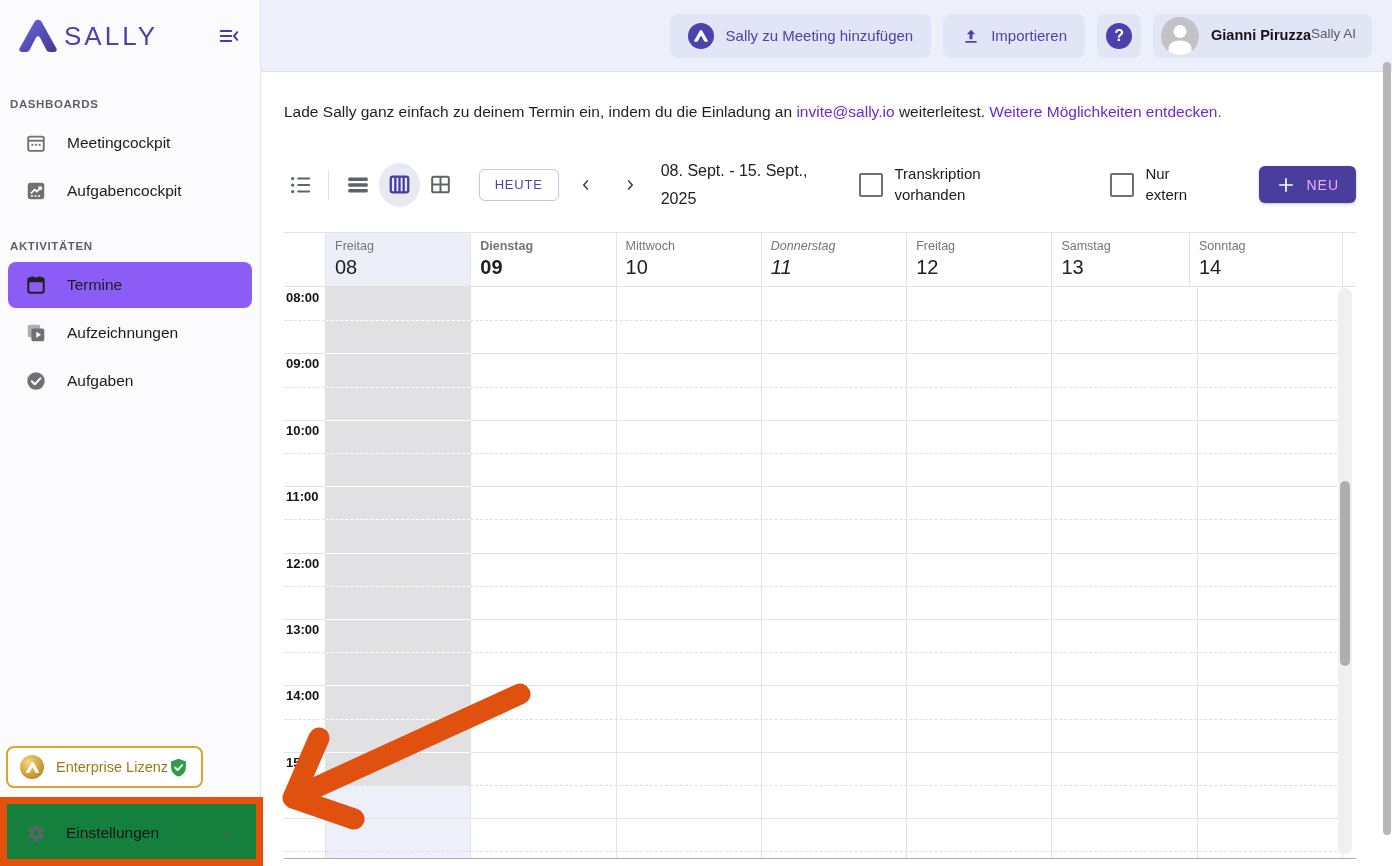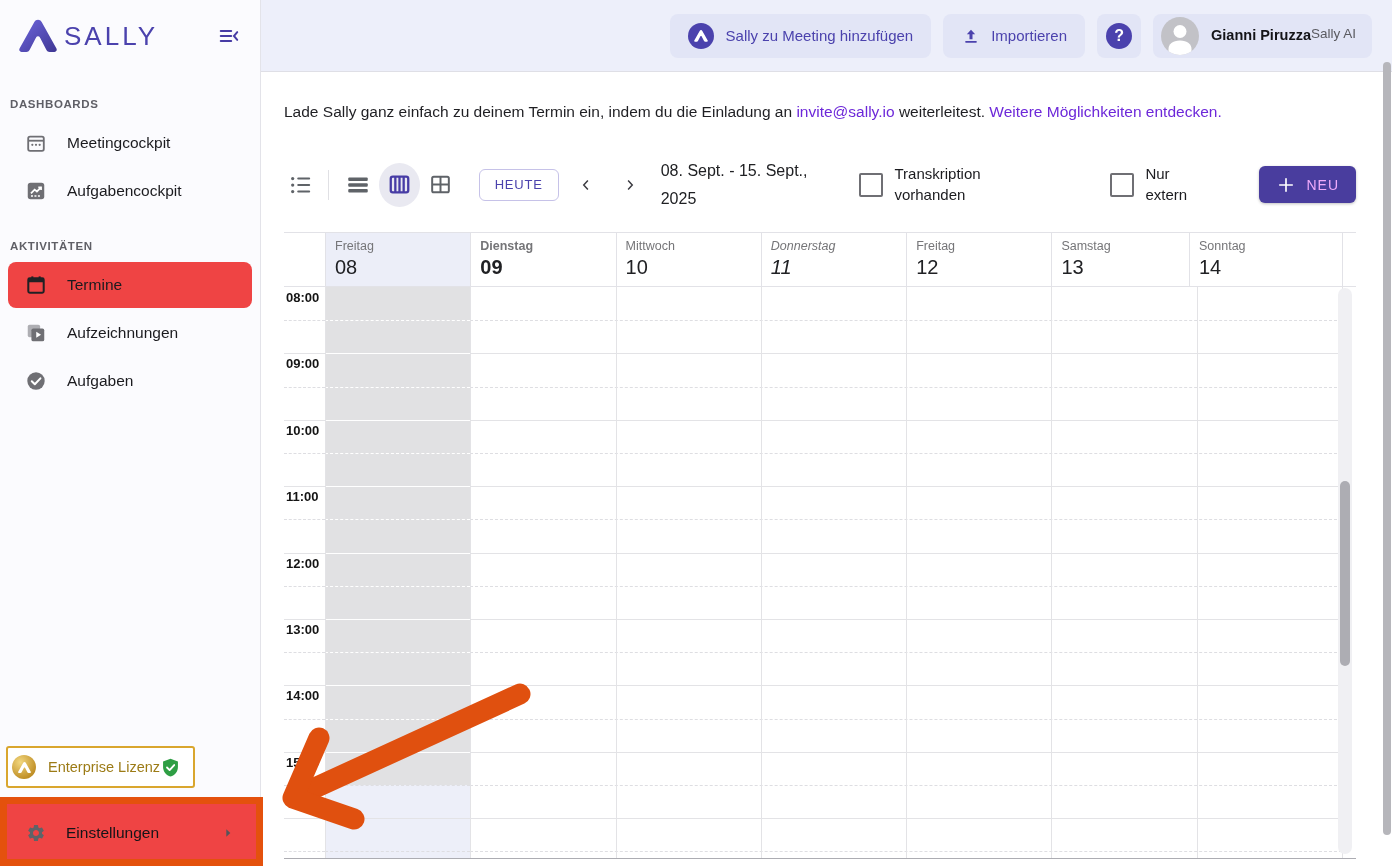--- a/index.html
+++ b/index.html
@@ -8,29 +8,29 @@
 
   
   .sidebar{position:absolute;left:0;top:0;bottom:0;width:260px;background:#FBFBFE;border-right:1px solid #E3E3E9;display:flex;flex-direction:column;z-index:10;}
   .logo-row{display:flex;align-items:center;height:72px;padding:0 18px 0 16px;}
   .logo-mark{width:44px;height:44px;display:inline-flex;}
   .logo-text{font-size:26px;font-weight:500;letter-spacing:3px;color:#4B42AD;margin-left:4px;flex:0 0 auto;}
   .collapse-btn{margin-left:auto;background:none;border:none;padding:2px;cursor:pointer;display:inline-flex;color:#473CA5;}
   .nav{flex:0 0 auto;}
   .nav-label{font-size:11.5px;font-weight:700;letter-spacing:.6px;color:#5F5F66;padding:0 10px;margin:26px 0 10px 0;}
   .nav-item{display:flex;align-items:center;height:46px;margin:2px 8px;padding:0 0 0 17px;border-radius:8px;cursor:pointer;color:#6F6F74;}
-  .nav-item.sel{background:#ef4444;color:#202124;}
+  .nav-item.sel{background:#8b5cf6;color:#202124;}
   .nav-item .nico{width:22px;height:22px;display:inline-flex;flex:0 0 auto;}
   .nav-item .nlabel{margin-left:20px;font-size:15.5px;color:#1B1B1F;}
   .sidebar-bottom{margin-top:auto;}
-  .license{display:flex;align-items:center;margin:0 6px 12px 6px;height:42px;background:#FFFFFF;border:2px solid #D9A62E;border-radius:3px;padding:0 12px 0 4px;cursor:pointer;box-sizing:border-box;}
+  .license{display:flex;align-items:center;margin:0 6px 12px 6px;height:42px;background:#FFFFFF;border:2px solid #D9A62E;border-radius:8px;padding:0 12px 0 12px;cursor:pointer;box-sizing:border-box;}
   .license .gold-circle{width:24px;height:24px;border-radius:50%;background:radial-gradient(circle at 35% 30%,#F2D77E,#C2922A 70%,#A97B12);display:inline-flex;align-items:center;justify-content:center;flex:0 0 auto;}
   .license .lic-label{margin-left:12px;font-size:14.5px;color:#9C7B16;}
   .license .shield{margin-left:auto;display:inline-flex;}
-  .settings-row{display:flex;align-items:center;height:66px;background:#ef4444;padding:0 24px 0 26px;cursor:pointer;}
+  .settings-row{display:flex;align-items:center;height:66px;background:#15803d;padding:0 24px 0 26px;cursor:pointer;}
   .settings-row .gear{display:inline-flex;color:#5F6368;}
   .settings-row .set-label{margin-left:20px;font-size:15.5px;color:#141418;}
   .settings-row .chev-r{margin-left:auto;display:inline-flex;color:#55555A;}
 
   
   .topbar{position:absolute;left:260px;top:0;right:0;height:72px;background:#EDEFFA;border-bottom:1px solid #DFDFE6;display:flex;align-items:center;justify-content:flex-end;gap:12px;padding-right:20px;box-sizing:border-box;z-index:5;}
   .chip{display:flex;align-items:center;height:44px;background:#E2E5F6;border:none;border-radius:8px;padding:0 18px;cursor:pointer;font-family:inherit;}
   .chip .chip-label{font-size:15px;color:#4B42AD;}
   .chip .mini-logo{width:26px;height:26px;border-radius:50%;background:#4B42AD;display:inline-flex;align-items:center;justify-content:center;margin-right:12px;flex:0 0 auto;}
   .chip .up-icon{display:inline-flex;margin-right:10px;color:#4B42AD;}

